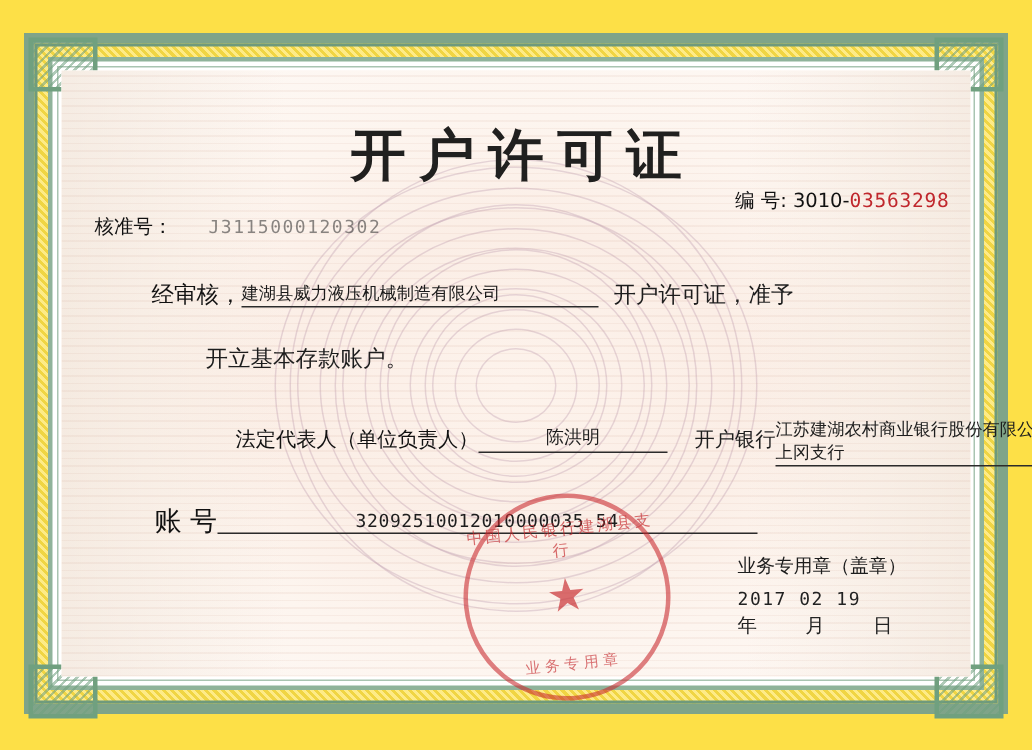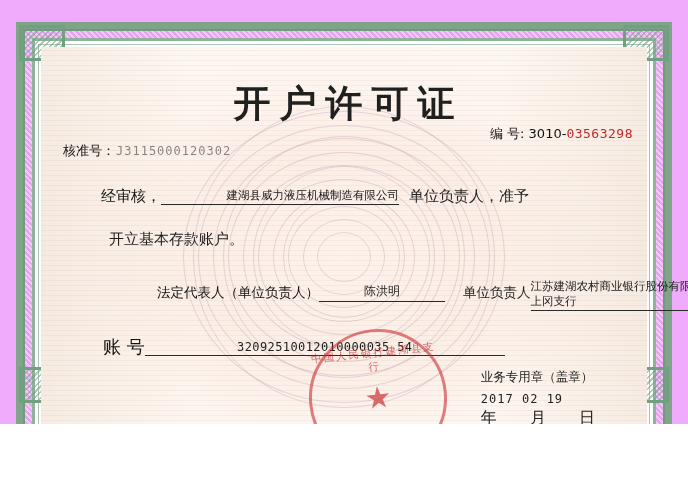--- a/index.html
+++ b/index.html
@@ -10,22 +10,22 @@
   body {
     width: 688px;
     height: 500px;
     font-family: "DejaVu Sans", sans-serif;
     overflow: hidden;
   }
 
   #certificate {
     position: relative;
     width: 688px;
-    height: 424px;
-    background: #f0abfc;
+    height: 500px;
+    background: #fde047;
     overflow: hidden;
   }
 
   
   .frame-outer {
     position: absolute;
     left: 16px;
     top: 22px;
     width: 656px;
     height: 454px;
@@ -172,51 +172,51 @@
     position: absolute;
     font-size: 13px;
     white-space: nowrap;
   }
 
   .label { color: #111; }
 
   .approval-row { left: 22px; top: 95px; }
   .approval-no {
     display: inline-block;
-    margin-left: 1px;
+    margin-left: 24px;
     font-family: "DejaVu Sans Mono", monospace;
     font-size: 12px;
     color: #2b2b2b;
     opacity: 0.55;
     letter-spacing: 1px;
   }
 
   .number-row { right: 14px; top: 78px; text-align: left; }
   .number-prefix { color: #111; }
   .number-red {
     color: #c0272d;
     font-family: "DejaVu Sans Mono", monospace;
     letter-spacing: 0.5px;
   }
 
   .line-1 { left: 60px; top: 140px; }
   .line-1 .label { font-size: 15px; }
   .fill-company {
     display: inline-block;
     width: 238px;
-    text-align: right;
+    text-align: left;
     border-bottom: 1px solid #2b2b2b;
     font-size: 11.5px;
     padding-bottom: 1px;
     color: #1a1a1a;
     vertical-align: 2px;
   }
   .line-1 .tail { font-size: 15px; margin-left: 10px; }
 
-  .line-2 { left: 68px; top: 183px; font-size: 15px; }
+  .line-2 { left: 96px; top: 183px; font-size: 15px; }
 
   .line-3 { left: 72px; top: 232px; }
   .line-3 .label { font-size: 13.5px; margin-left: 44px; }
   .fill-rep {
     display: inline-block;
     width: 126px;
     text-align: center;
     border-bottom: 1px solid #2b2b2b;
     font-size: 12px;
     padding-bottom: 1px;
@@ -259,21 +259,21 @@
   }
   .issuer .date-line {
     margin-top: 6px;
     font-family: "DejaVu Sans Mono", monospace;
     font-size: 12px;
     letter-spacing: 1px;
     color: #222;
   }
   .issuer .date-cn {
     margin-top: 2px;
-    font-size: 16px;
+    font-size: 13px;
     letter-spacing: 14px;
     color: #222;
   }
 
   
   .seal {
     position: absolute;
     left: 268px;
     top: 282px;
     width: 132px;
@@ -356,27 +356,27 @@
 
     <div class="row approval-row">
       <span class="label">核准号：</span><span class="approval-no">J3115000120302</span>
     </div>
 
     <div class="row number-row">
       <span class="number-prefix">编  号: 3010-</span><span class="number-red">03563298</span>
     </div>
 
     <div class="row line-1">
-      <span class="label">经审核，</span><span class="fill-company">建湖县威力液压机械制造有限公司</span><span class="tail">单位负责人，准予</span>
+      <span class="label">经审核，</span><span class="fill-company">建湖县威力液压机械制造有限公司</span><span class="tail">开户许可证，准予</span>
     </div>
 
     <div class="row line-2">开立基本存款账户。</div>
 
     <div class="row line-3">
-      <span class="label">法定代表人（单位负责人）</span><span class="fill-rep">陈洪明</span><span class="bank-label">单位负责人</span><span class="fill-bank">江苏建湖农村商业银行股份有限公司上冈支行</span>
+      <span class="label">法定代表人（单位负责人）</span><span class="fill-rep">陈洪明</span><span class="bank-label">开户银行</span><span class="fill-bank">江苏建湖农村商业银行股份有限公司上冈支行</span>
     </div>
 
     <div class="row line-4">
       <span class="label">账  号</span><span class="fill-account">32092510012010000035 54</span>
     </div>
 
     <div class="issuer">
       <div>业务专用章（盖章）</div>
       <div class="date-line">2017   02   19</div>
       <div class="date-cn">年 月 日</div>

